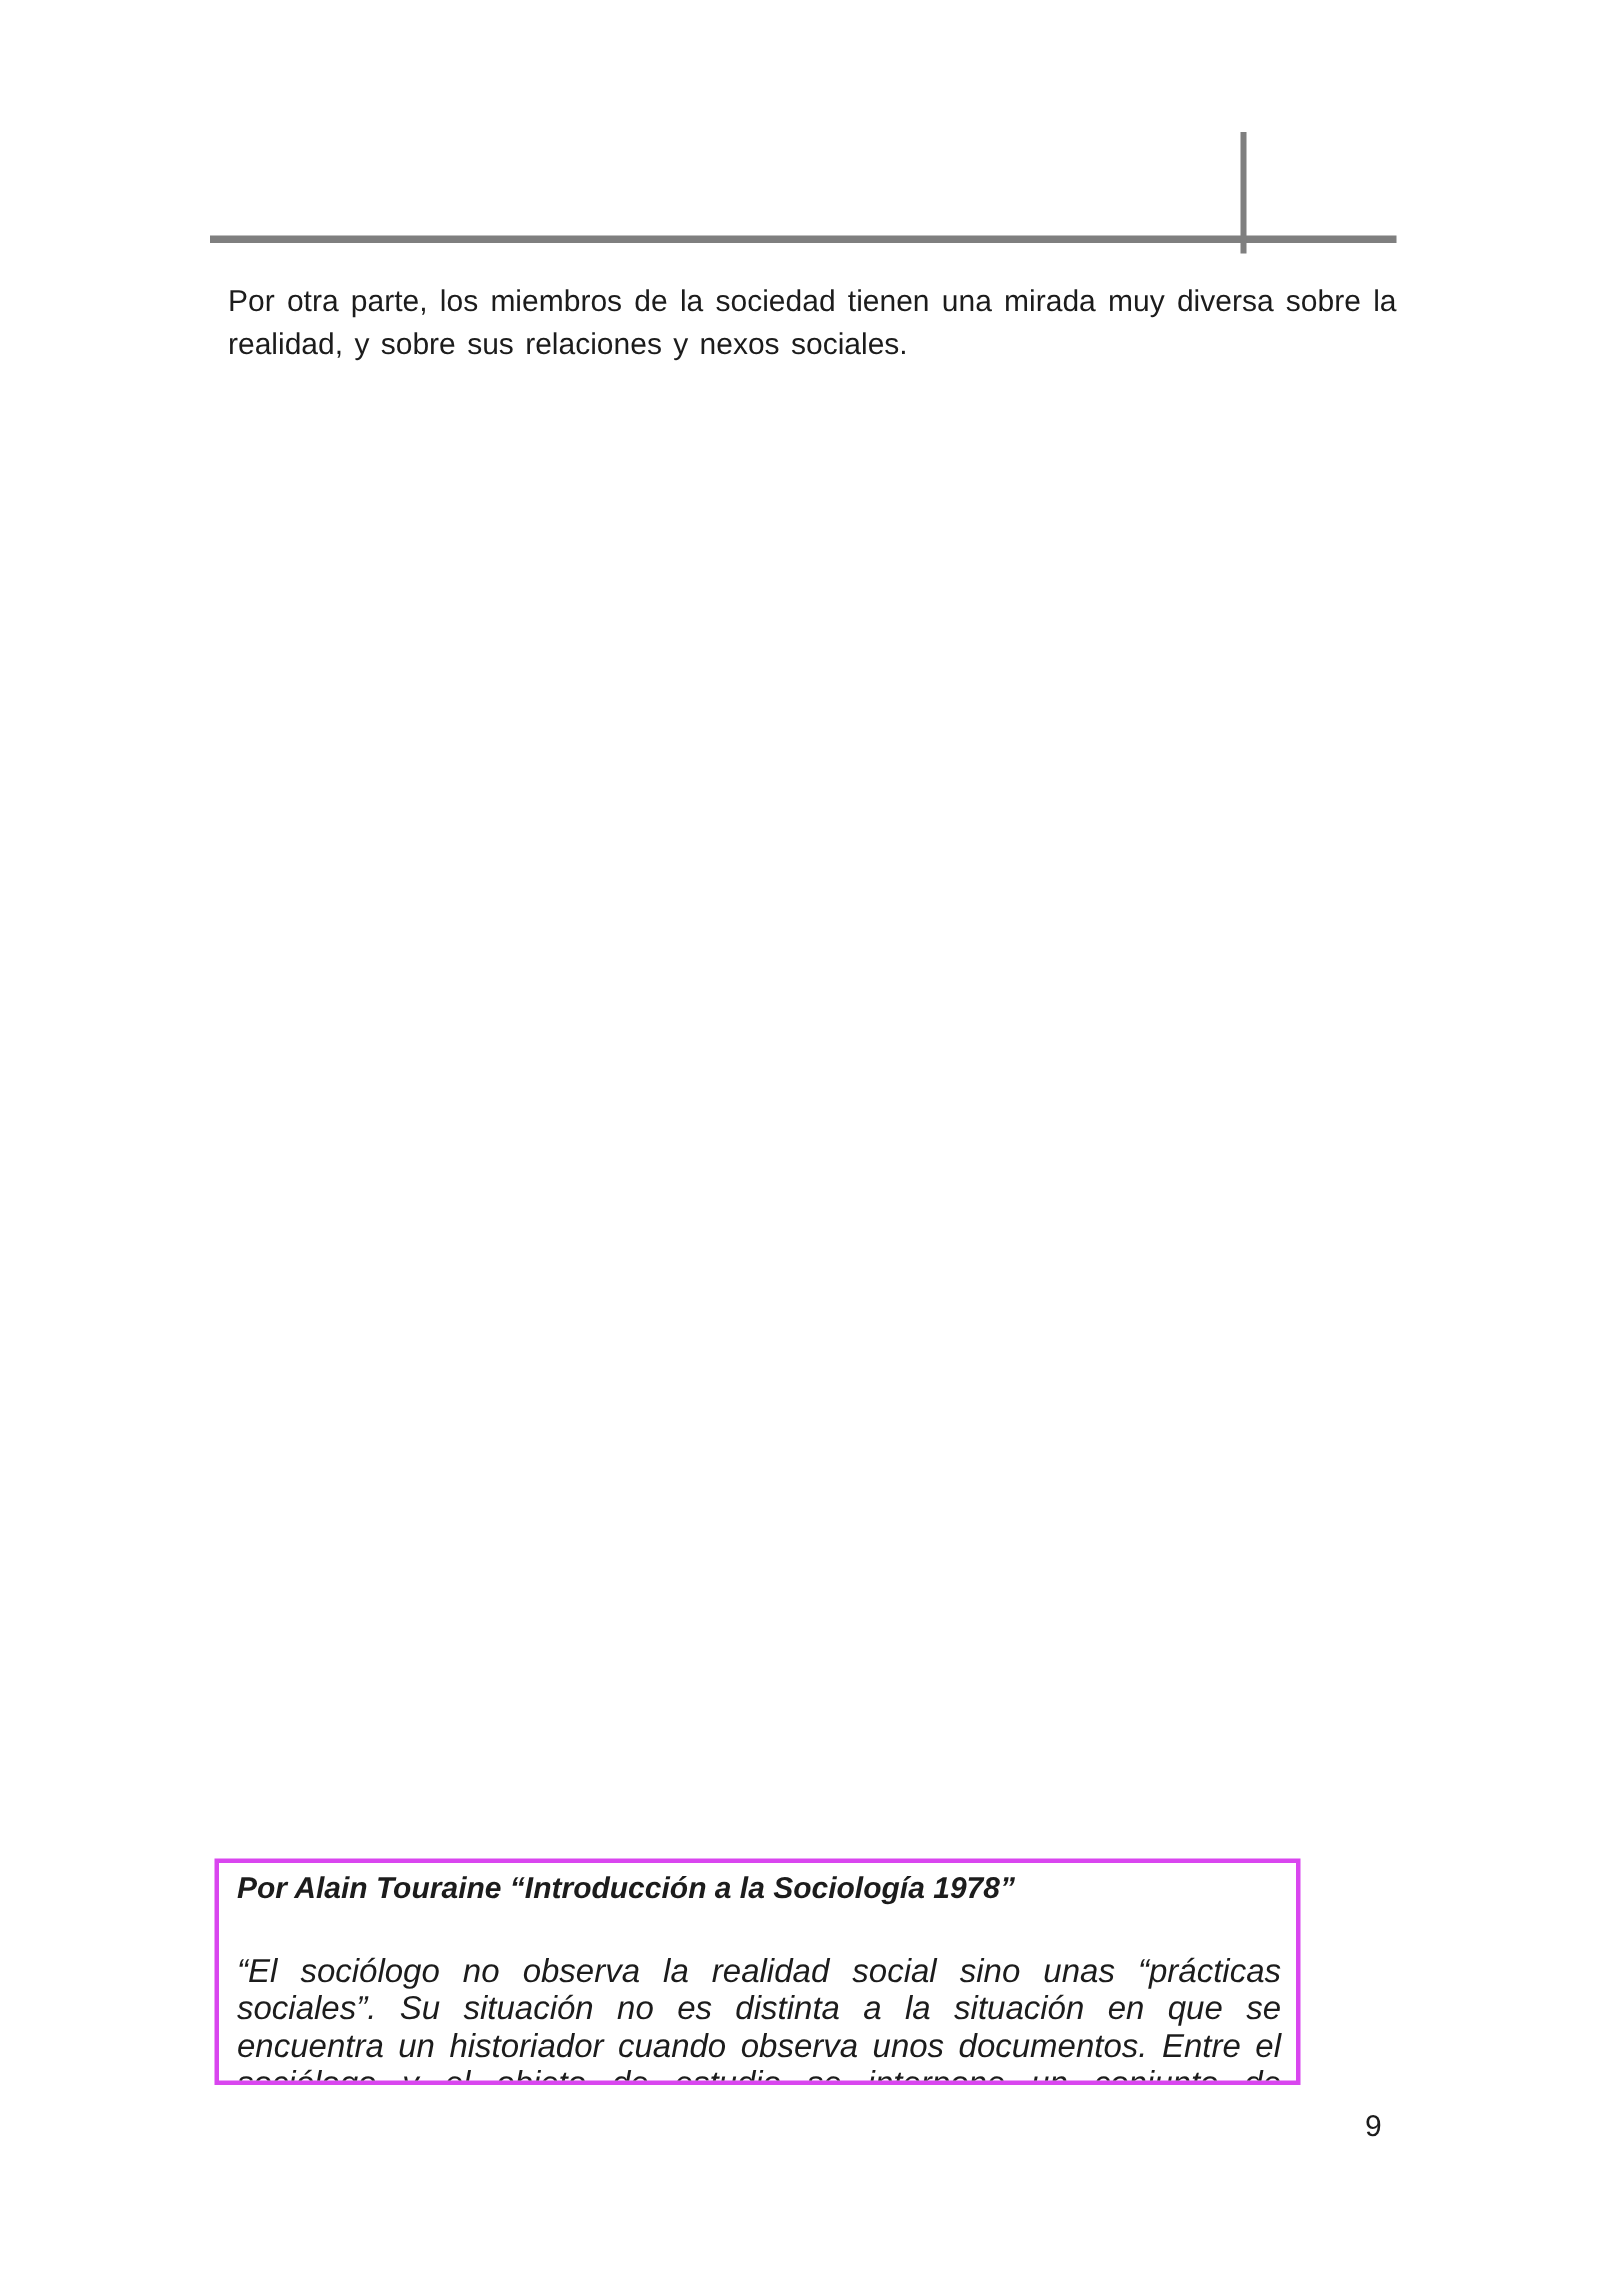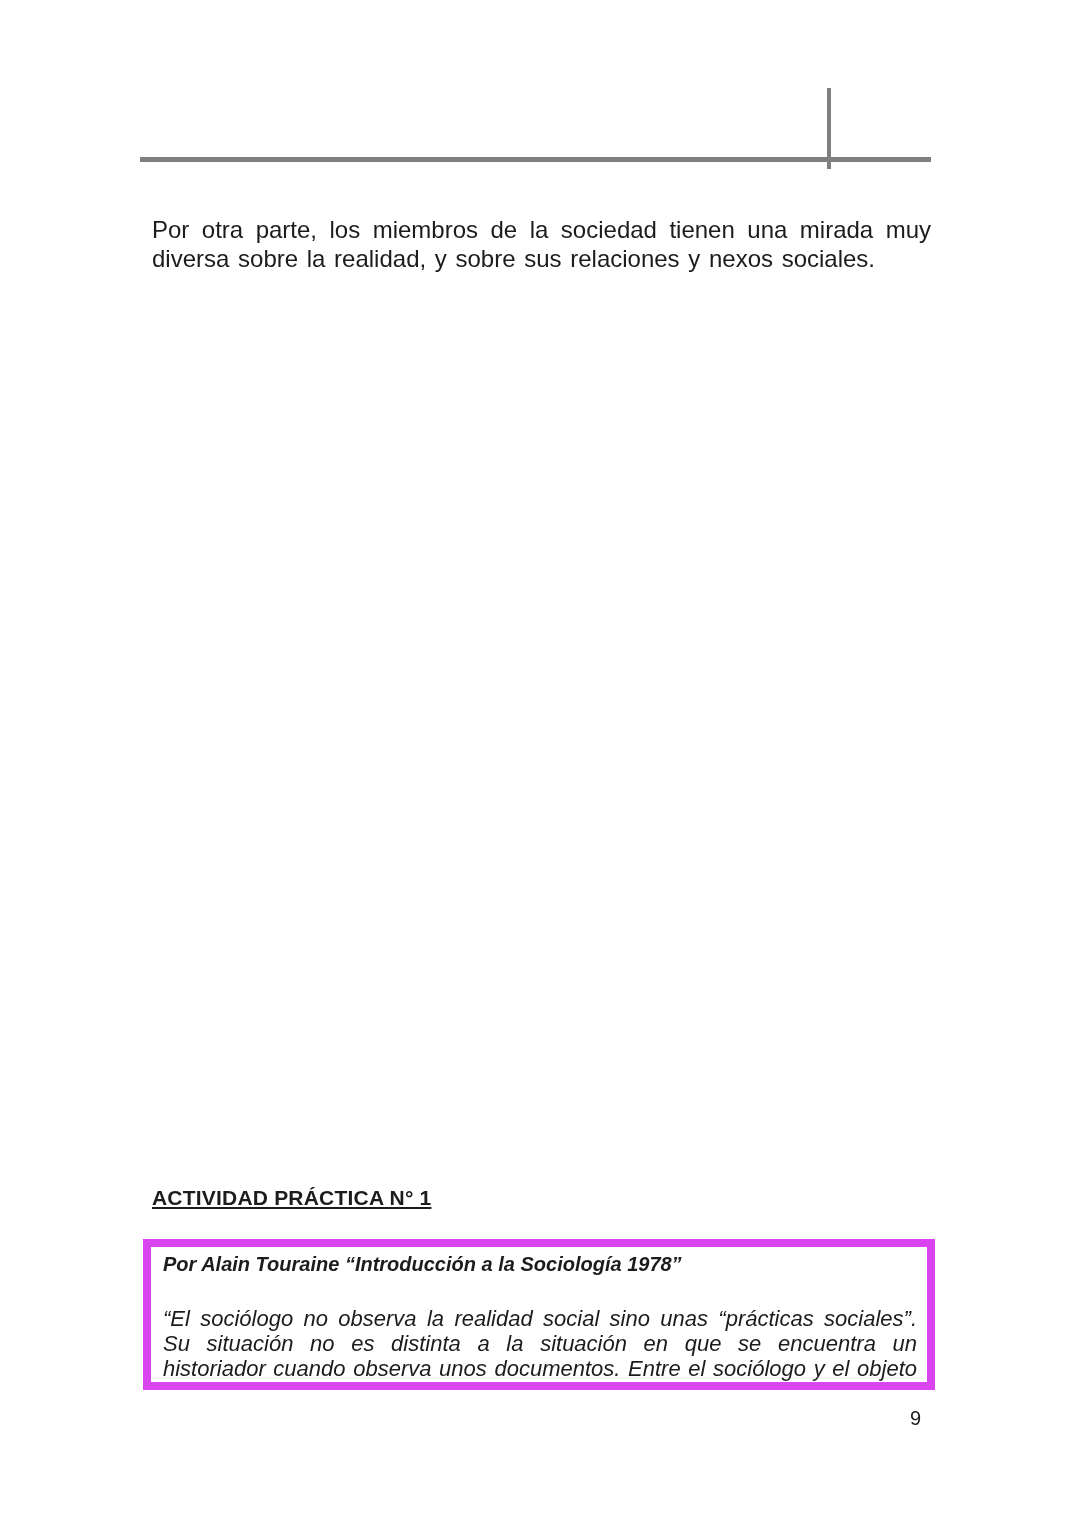--- a/index.html
+++ b/index.html
@@ -26,45 +26,44 @@
     left: 827px;
     top: 88px;
     width: 4px;
     height: 81px;
     background: #7f7f7f;
   }
   .body-text {
     position: absolute;
     left: 152px;
     width: 779px;
-    font-size: 24px;
+    font-size: 20px;
     line-height: 29px;
     text-align: justify;
     text-align-last: left;
     word-spacing: 2px;
-    margin-top: 28px;
   }
   .p1 { top: 187px; }
   .p2 { top: 260px; }
   .activity-heading {
     position: absolute;
     left: 152px;
     top: 1186px;
     font-size: 21px;
     font-weight: bold;
     text-decoration: underline;
     letter-spacing: 0.2px;
   }
   .quote-box {
     position: absolute;
     left: 143px;
     top: 1239px;
-    width: 792px;
+    width: 724px;
     height: 151px;
-    border: 8px solid #d946ef;
+    border: 3px solid #d946ef;
     padding: 5px 10px 2px 12px;
     overflow: hidden;
   }
   .quote-title {
     font-size: 20px;
     font-weight: bold;
     font-style: italic;
     line-height: 25px;
   }
   .quote-body {
@@ -87,21 +86,20 @@
 <body>
 
 <div class="page">
 
   <div class="rule-h"></div>
   <div class="rule-v"></div>
 
   <p class="body-text p1">Por otra parte, los miembros de la sociedad tienen una mirada muy diversa sobre la realidad, y sobre sus relaciones y nexos sociales.</p>
 
 
-  <h2 class="activity-heading">ACTIVIDAD PRÁCTICA N° 1</h2>
 
   <div class="quote-box">
     <div class="quote-title">Por Alain Touraine “Introducción a la Sociología 1978”</div>
     <div class="quote-body">“El sociólogo no observa la realidad social sino unas “prácticas sociales”. Su situación no es distinta a la situación en que se encuentra un historiador cuando observa unos documentos. Entre el sociólogo y el objeto de estudio se interpone un conjunto de interpretaciones e intervenciones.</div>
   </div>
 
   <div class="page-number">9</div>
 
 </div>
 

